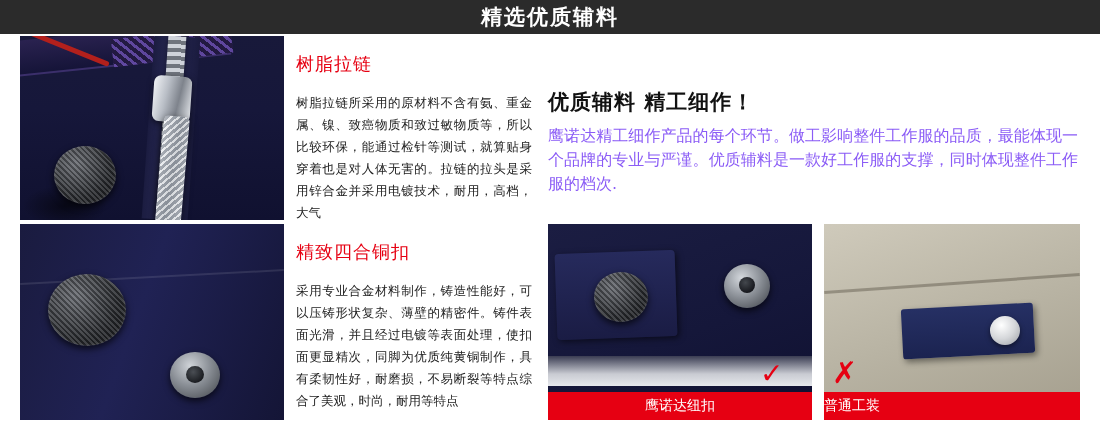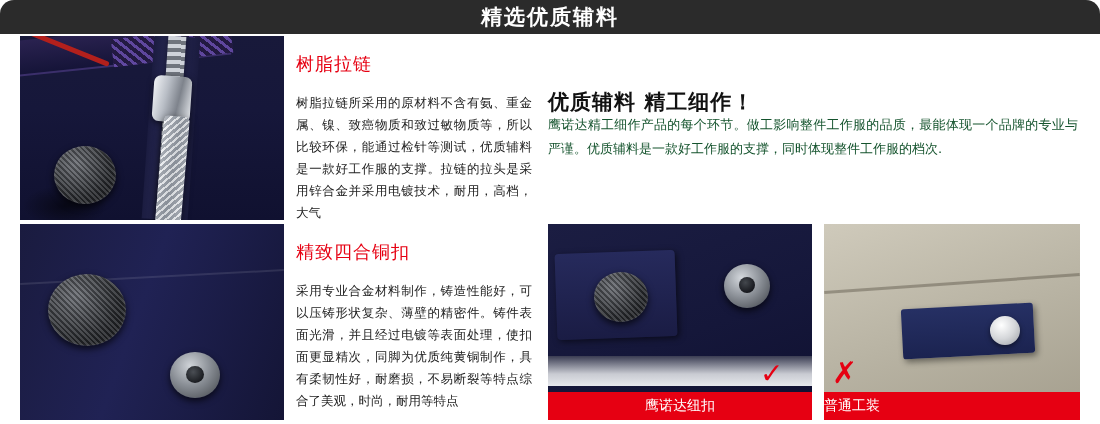--- a/index.html
+++ b/index.html
@@ -9,21 +9,20 @@
   }
   body {
     font-family: "DejaVu Sans", "Liberation Sans", sans-serif;
   }
   .page {
     position: relative;
     width: 1100px;
     height: 424px;
     overflow: hidden;
     background: #ffffff;
-    border-radius: 14px;
   }
 
   
   .header {
     position: absolute;
     left: 0; top: 0;
     width: 1100px;
     height: 34px;
     background: #2b2b2b;
     display: flex;
@@ -272,24 +271,24 @@
   .mid-title {
     position: absolute;
     left: 548px; top: 88px;
     color: #111111;
     font-size: 21px;
     font-weight: bold;
     letter-spacing: 1px;
   }
   .mid-body {
     position: absolute;
-    left: 548px; top: 113px;
+    left: 548px; top: 124px;
     width: 530px;
-    color: #14532d;
-    font-size: 13px;
+    color: #8b5cf6;
+    font-size: 16px;
     line-height: 24px;
     text-align: justify;
   }
 </style>
 </head>
 <body>
 
 <div class="page">
 
   <div class="header">
@@ -324,21 +323,21 @@
 
   <div class="photo photo-plain">
     <div class="plain-seam"></div>
     <div class="plain-tab"></div>
     <div class="plain-snap"></div>
   </div>
   <div class="mark mark-cross">✗</div>
   <div class="caption caption-plain">普通工装</div>
 
   <div class="heading head-zipper">树脂拉链</div>
-  <div class="body-text body-zipper">树脂拉链所采用的原材料不含有氨、重金属、镍、致癌物质和致过敏物质等，所以比较环保，能通过检针等测试，优质辅料是一款好工作服的支撑。拉链的拉头是采用锌合金并采用电镀技术，耐用，高档，大气</div>
+  <div class="body-text body-zipper">树脂拉链所采用的原材料不含有氨、重金属、镍、致癌物质和致过敏物质等，所以比较环保，能通过检针等测试，就算贴身穿着也是对人体无害的。拉链的拉头是采用锌合金并采用电镀技术，耐用，高档，大气</div>
 
   <div class="heading head-snap">精致四合铜扣</div>
   <div class="body-text body-snap">采用专业合金材料制作，铸造性能好，可以压铸形状复杂、薄壁的精密件。铸件表面光滑，并且经过电镀等表面处理，使扣面更显精次，同脚为优质纯黄铜制作，具有柔韧性好，耐磨损，不易断裂等特点综合了美观，时尚，耐用等特点</div>
 
   <div class="mid-title">优质辅料  精工细作！</div>
   <div class="mid-body">鹰诺达精工细作产品的每个环节。做工影响整件工作服的品质，最能体现一个品牌的专业与严谨。优质辅料是一款好工作服的支撑，同时体现整件工作服的档次.</div>
 
 </div>
 
 </body></html>

